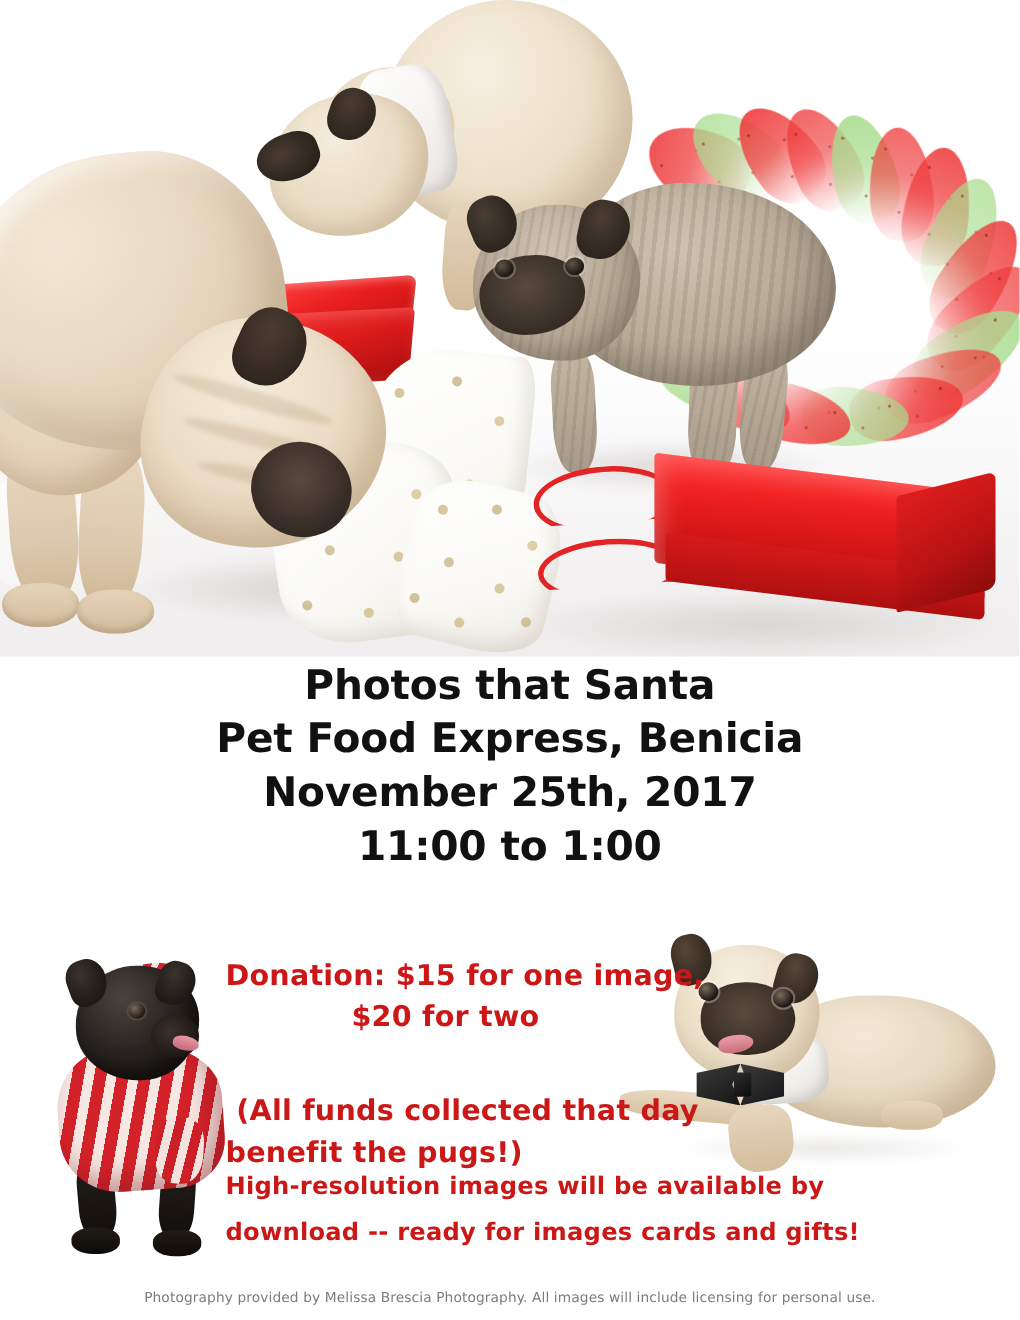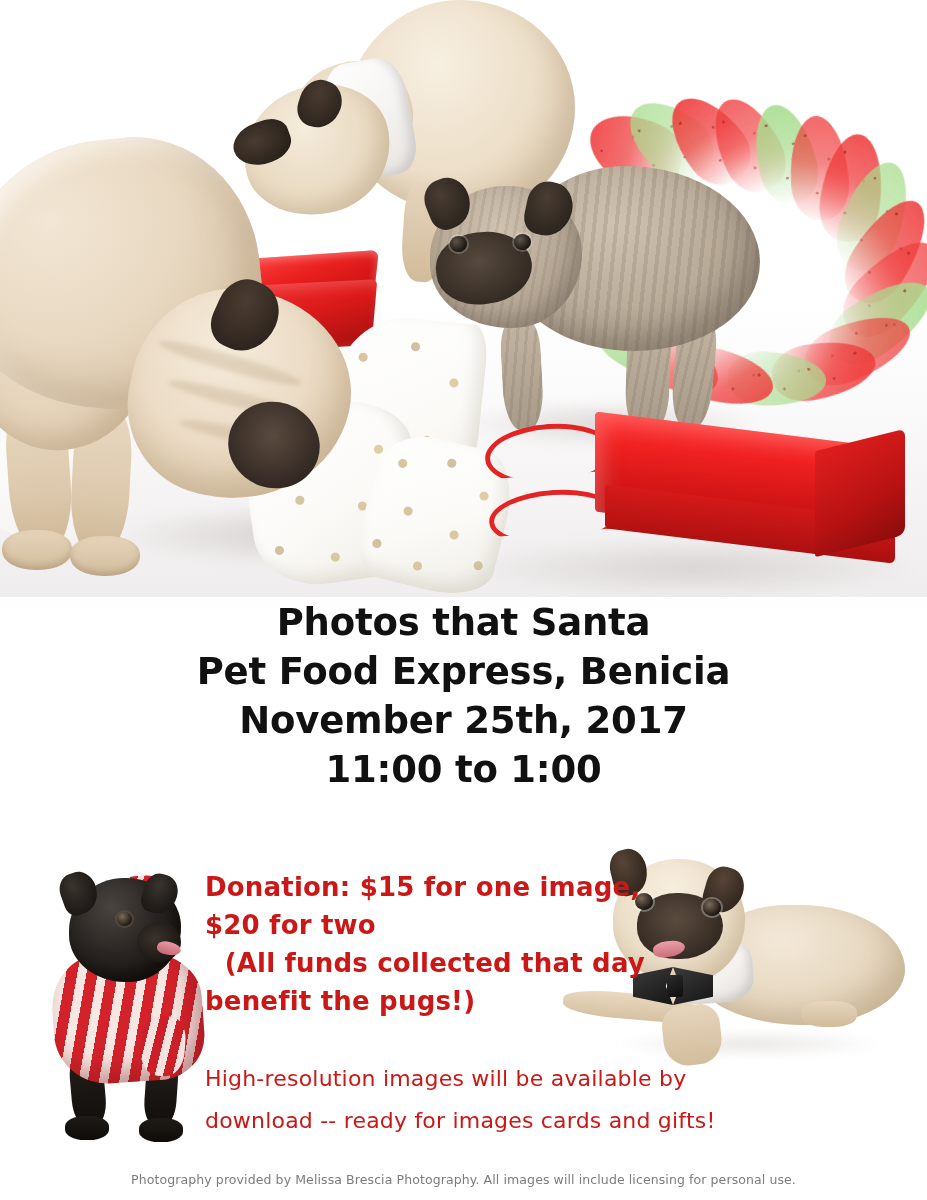--- a/index.html
+++ b/index.html
@@ -367,33 +367,33 @@
     width: 440px;
     color: #cc1717;
     font-family: "DejaVu Sans", sans-serif;
     font-weight: 700;
     font-size: 26px;
     line-height: 38px;
     letter-spacing: .2px;
     z-index: 20;
   }
   .donation-block .l1 { display: block; text-align: left; }
-  .donation-block .l2 { display: block; padding-right: 40px; }
-  .donation-block .l3 { display: block; text-align: right; }
+  .donation-block .l2 { display: block; text-align: center; padding-right: 40px; }
+  .donation-block .l3 { display: block; text-align: center; margin-top: 47px; }
   .donation-block .l4 { display: block; text-align: left; }
 
   
   .hires-block {
     position: absolute;
     left: 205px;
     top: 1058px;
     width: 700px;
     color: #cc1717;
     font-family: "DejaVu Sans", sans-serif;
-    font-weight: 400;
+    font-weight: 700;
     font-size: 22px;
     line-height: 42px;
     letter-spacing: .2px;
     z-index: 20;
   }
   .hires-block span { display: block; white-space: nowrap; }
 
   
   .footer {
     position: absolute;

